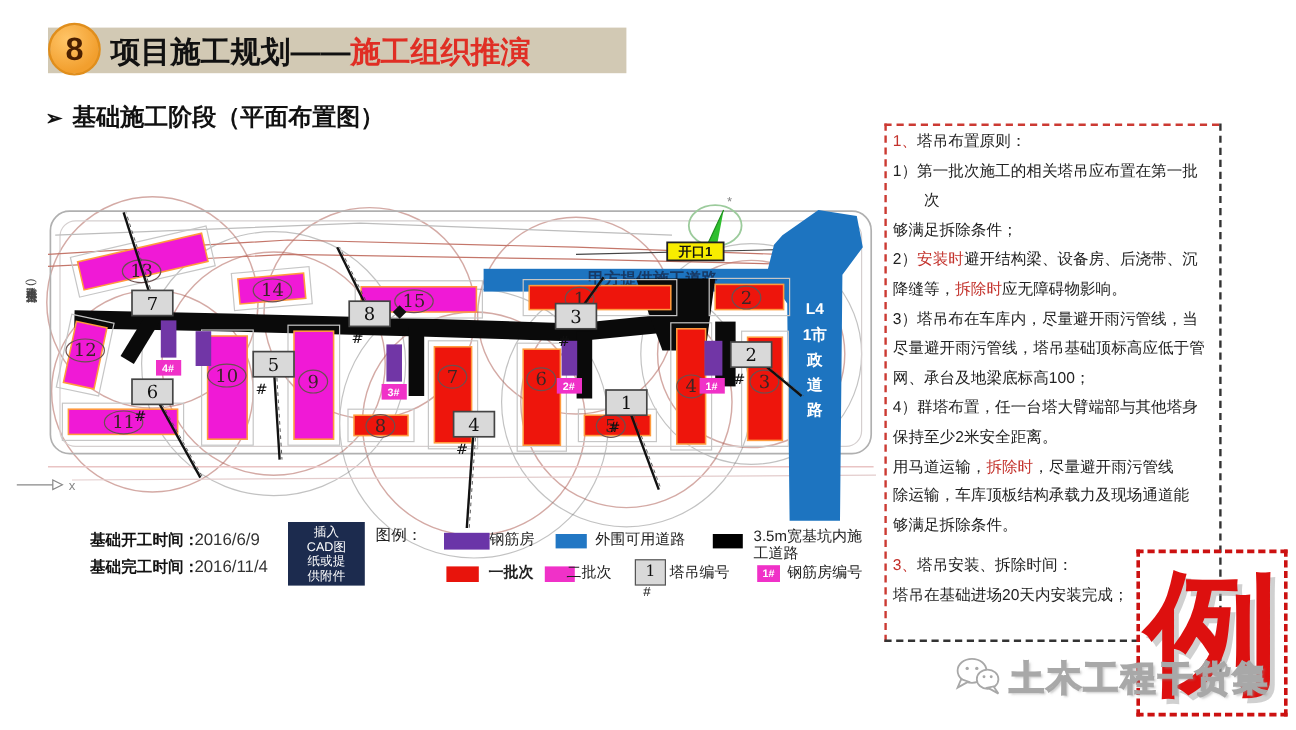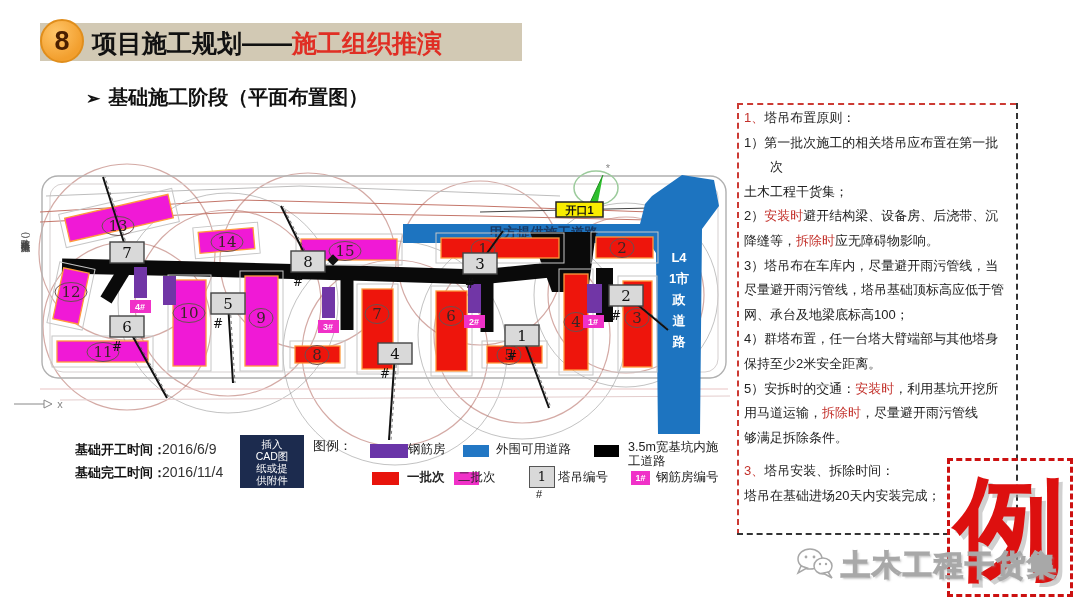--- a/index.html
+++ b/index.html
@@ -7,21 +7,21 @@
        font-family:"Liberation Sans",sans-serif;}
   .abs{position:absolute;}
   
   .header-bar{left:40px;top:23px;width:482px;height:38px;background:#d2c9b4;}
   .num-badge{left:40px;top:19px;width:44px;height:44px;border-radius:50%;
      background:radial-gradient(circle at 35% 30%,#ffc568,#f29f2e 70%);
      border:2px solid #e08e1c;box-sizing:border-box;color:#4a1f00;font-size:27px;font-weight:bold;
      display:flex;align-items:center;justify-content:center;}
   .page-title{left:92px;top:27px;font-size:25px;font-weight:bold;color:#111;white-space:nowrap;}
   .page-title .red{color:#e02e24;}
-  .section-subtitle{left:38px;top:84px;font-size:20px;font-weight:bold;color:#111;white-space:nowrap;margin-left:48px;}
+  .section-subtitle{left:38px;top:84px;font-size:20px;font-weight:bold;color:#111;white-space:nowrap;}
   .section-subtitle .bullet{font-size:17px;margin-right:8px;}
   
   .notes-panel{left:744px;top:106px;width:272px;color:#222;}
   .pline{font-size:13px;line-height:24.6px;white-space:nowrap;}
   .pline .red{color:#c3312b;}
   .dash-red-left{left:737px;top:103px;width:0;height:432px;border-left:2px dashed #cc3a33;}
   .dash-red-top{left:737px;top:103px;width:279px;height:0;border-top:2px dashed #cc3a33;}
   .dash-blk-right{left:1016px;top:103px;width:0;height:458px;border-left:2px dashed #333;}
   .dash-blk-bottom{left:737px;top:533px;width:212px;height:0;border-top:2px dashed #333;}
   
@@ -227,30 +227,30 @@
 
 <div class="abs dash-red-top"></div>
 <div class="abs dash-red-left"></div>
 <div class="abs dash-blk-right"></div>
 <div class="abs dash-blk-bottom"></div>
 <div class="abs notes-panel">
   <div>
       <div class="pline"><span class="red">1、</span><span>塔吊布置原则：</span></div>
       <div class="pline"><span>1）第一批次施工的相关塔吊应布置在第一批</span></div>
       <div class="pline"><span>　　次</span></div>
-      <div class="pline"><span>土木工程干货集；</span></div>
+      <div class="pline"><span>够满足拆除条件；</span></div>
       <div class="pline"><span>2）</span><span class="red">安装时</span><span>避开结构梁、设备房、后浇带、沉</span></div>
       <div class="pline"><span>降缝等，</span><span class="red">拆除时</span><span>应无障碍物影响。</span></div>
       <div class="pline"><span>3）塔吊布在车库内，尽量避开雨污管线，当</span></div>
       <div class="pline"><span>尽量避开雨污管线，塔吊基础顶标高应低于管</span></div>
       <div class="pline"><span>网、承台及地梁底标高100；</span></div>
       <div class="pline"><span>4）群塔布置，任一台塔大臂端部与其他塔身</span></div>
       <div class="pline"><span>保持至少2米安全距离。</span></div>
-      <div class="pline"><span>5）安拆时的交通：</span><span class="red">安装时</span><span>，利用基坑开挖所</span></div>
       <div class="pline"><span>用马道运输，</span><span class="red">拆除时</span><span>，尽量避开雨污管线</span></div>
+      <div class="pline"><span>除运输，车库顶板结构承载力及现场通道能</span></div>
       <div class="pline"><span>够满足拆除条件。</span></div>
       <div class="pline" style="margin-top: 9px;"><span class="red">3、</span><span>塔吊安装、拆除时间：</span></div>
       <div class="pline"><span>塔吊在基础进场20天内安装完成；</span></div>
     </div>
 </div>
 
 <div class="abs date-label" style="left:75px;top:441px;">基础开工时间：</div>
 <div class="abs date-value" style="left:162px;top:441px;">2016/6/9</div>
 <div class="abs date-label" style="left:75px;top:464px;">基础完工时间：</div>
 <div class="abs date-value" style="left:162px;top:464px;text-align:right;">2016/11/4</div>
@@ -261,21 +261,21 @@
 <div class="abs legend-title">图例：</div>
 <div class="sw" style="left: 370px; top: 444px; width: 38px; height: 14px; background: rgb(106, 53, 168);"></div>
 <div class="lg-label" style="left:408px;top:441px;">钢筋房</div>
 <div class="sw" style="left: 463px; top: 445px; width: 26px; height: 12px; background: rgb(34, 119, 196);"></div>
 <div class="lg-label" style="left:496px;top:441px;">外围可用道路</div>
 <div class="sw" style="left: 594px; top: 445px; width: 25px; height: 12px; background: rgb(0, 0, 0);"></div>
 <div class="lg-label wrap" style="left:628px;top:440px;">3.5m宽基坑内施工道路</div>
 <div class="sw" style="left: 372px; top: 472px; width: 27px; height: 13px; background: rgb(232, 20, 12);"></div>
 <div class="lg-label" style="left:407px;top:469px;font-weight:bold;">一批次</div>
 <div class="sw" style="left: 454px; top: 472px; width: 25px; height: 13px; background: rgb(240, 49, 200);"></div>
-<div class="lg-label" style="left:458px;top:469px;">二批次</div>
+<div class="lg-label" style="left:472px;top:469px;">二批次</div>
 <div class="abs crane-key">1</div>
 <div class="abs hash-key">#</div>
 <div class="lg-label" style="left:558px;top:469px;">塔吊编号</div>
 <div class="abs rebar-key">1#</div>
 <div class="lg-label" style="left:656px;top:469px;">钢筋房编号</div>
 
 <div class="abs example-stamp">
   <span>例</span>
 </div>
 <div class="abs watermark">

